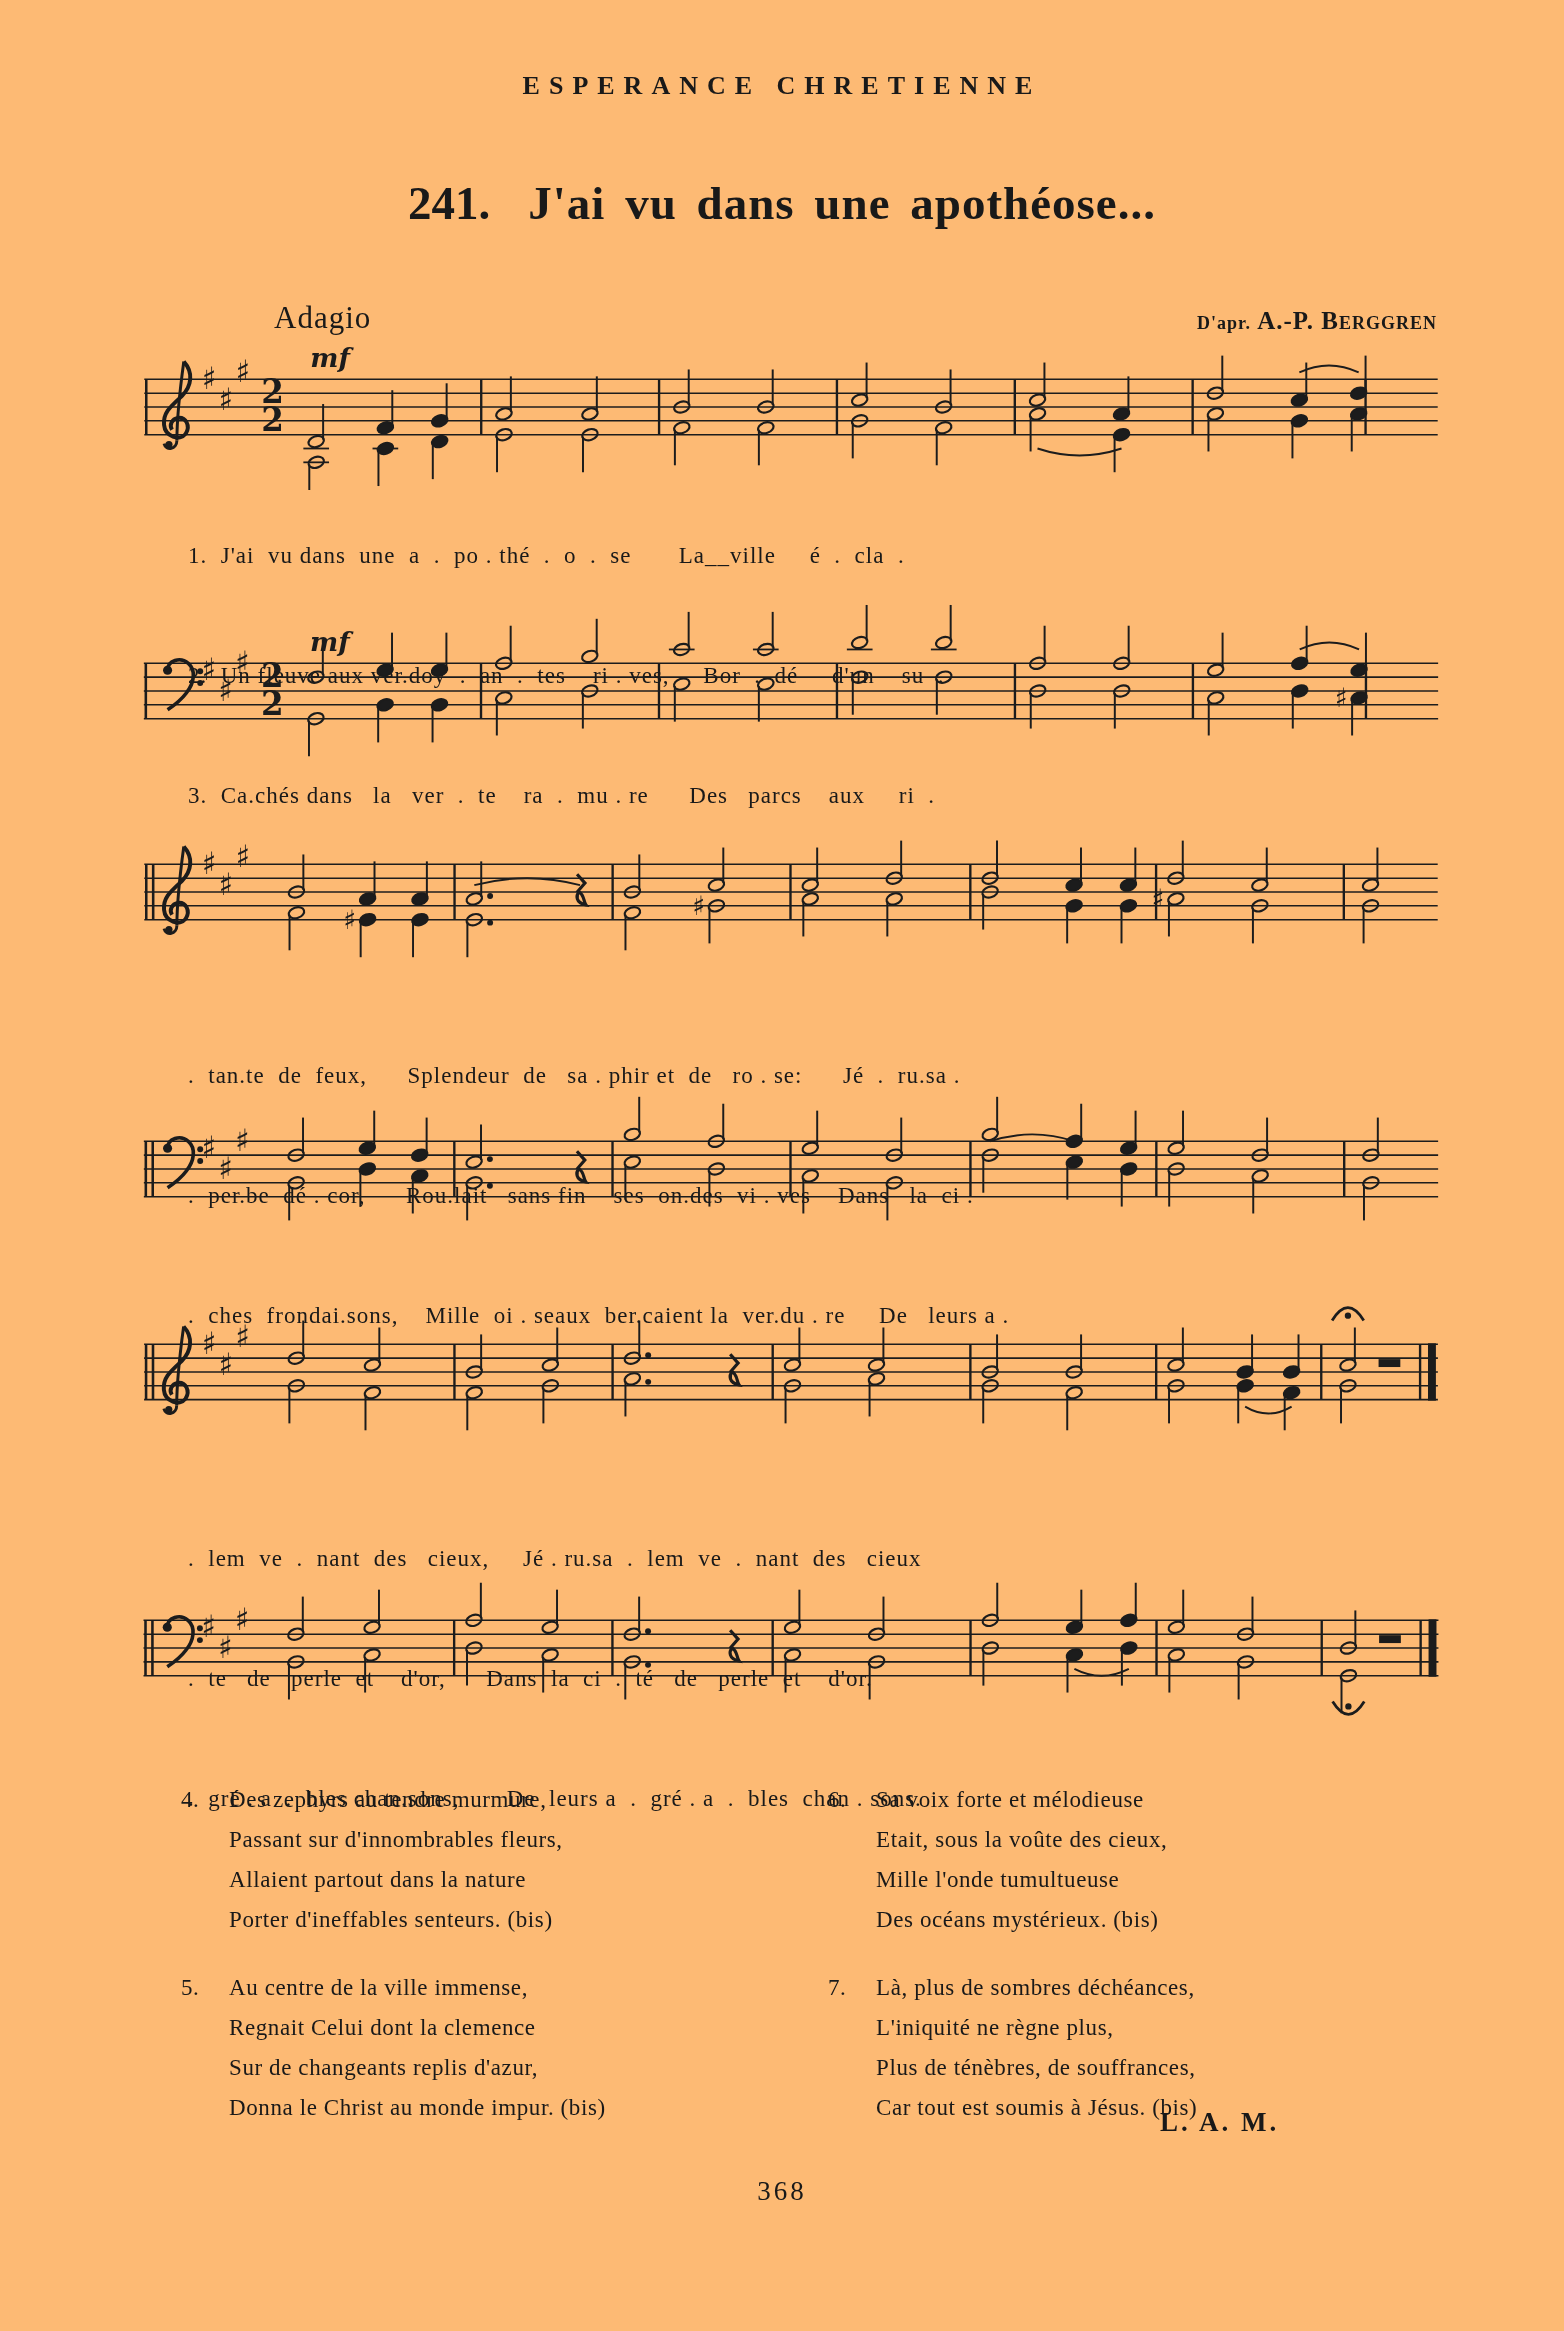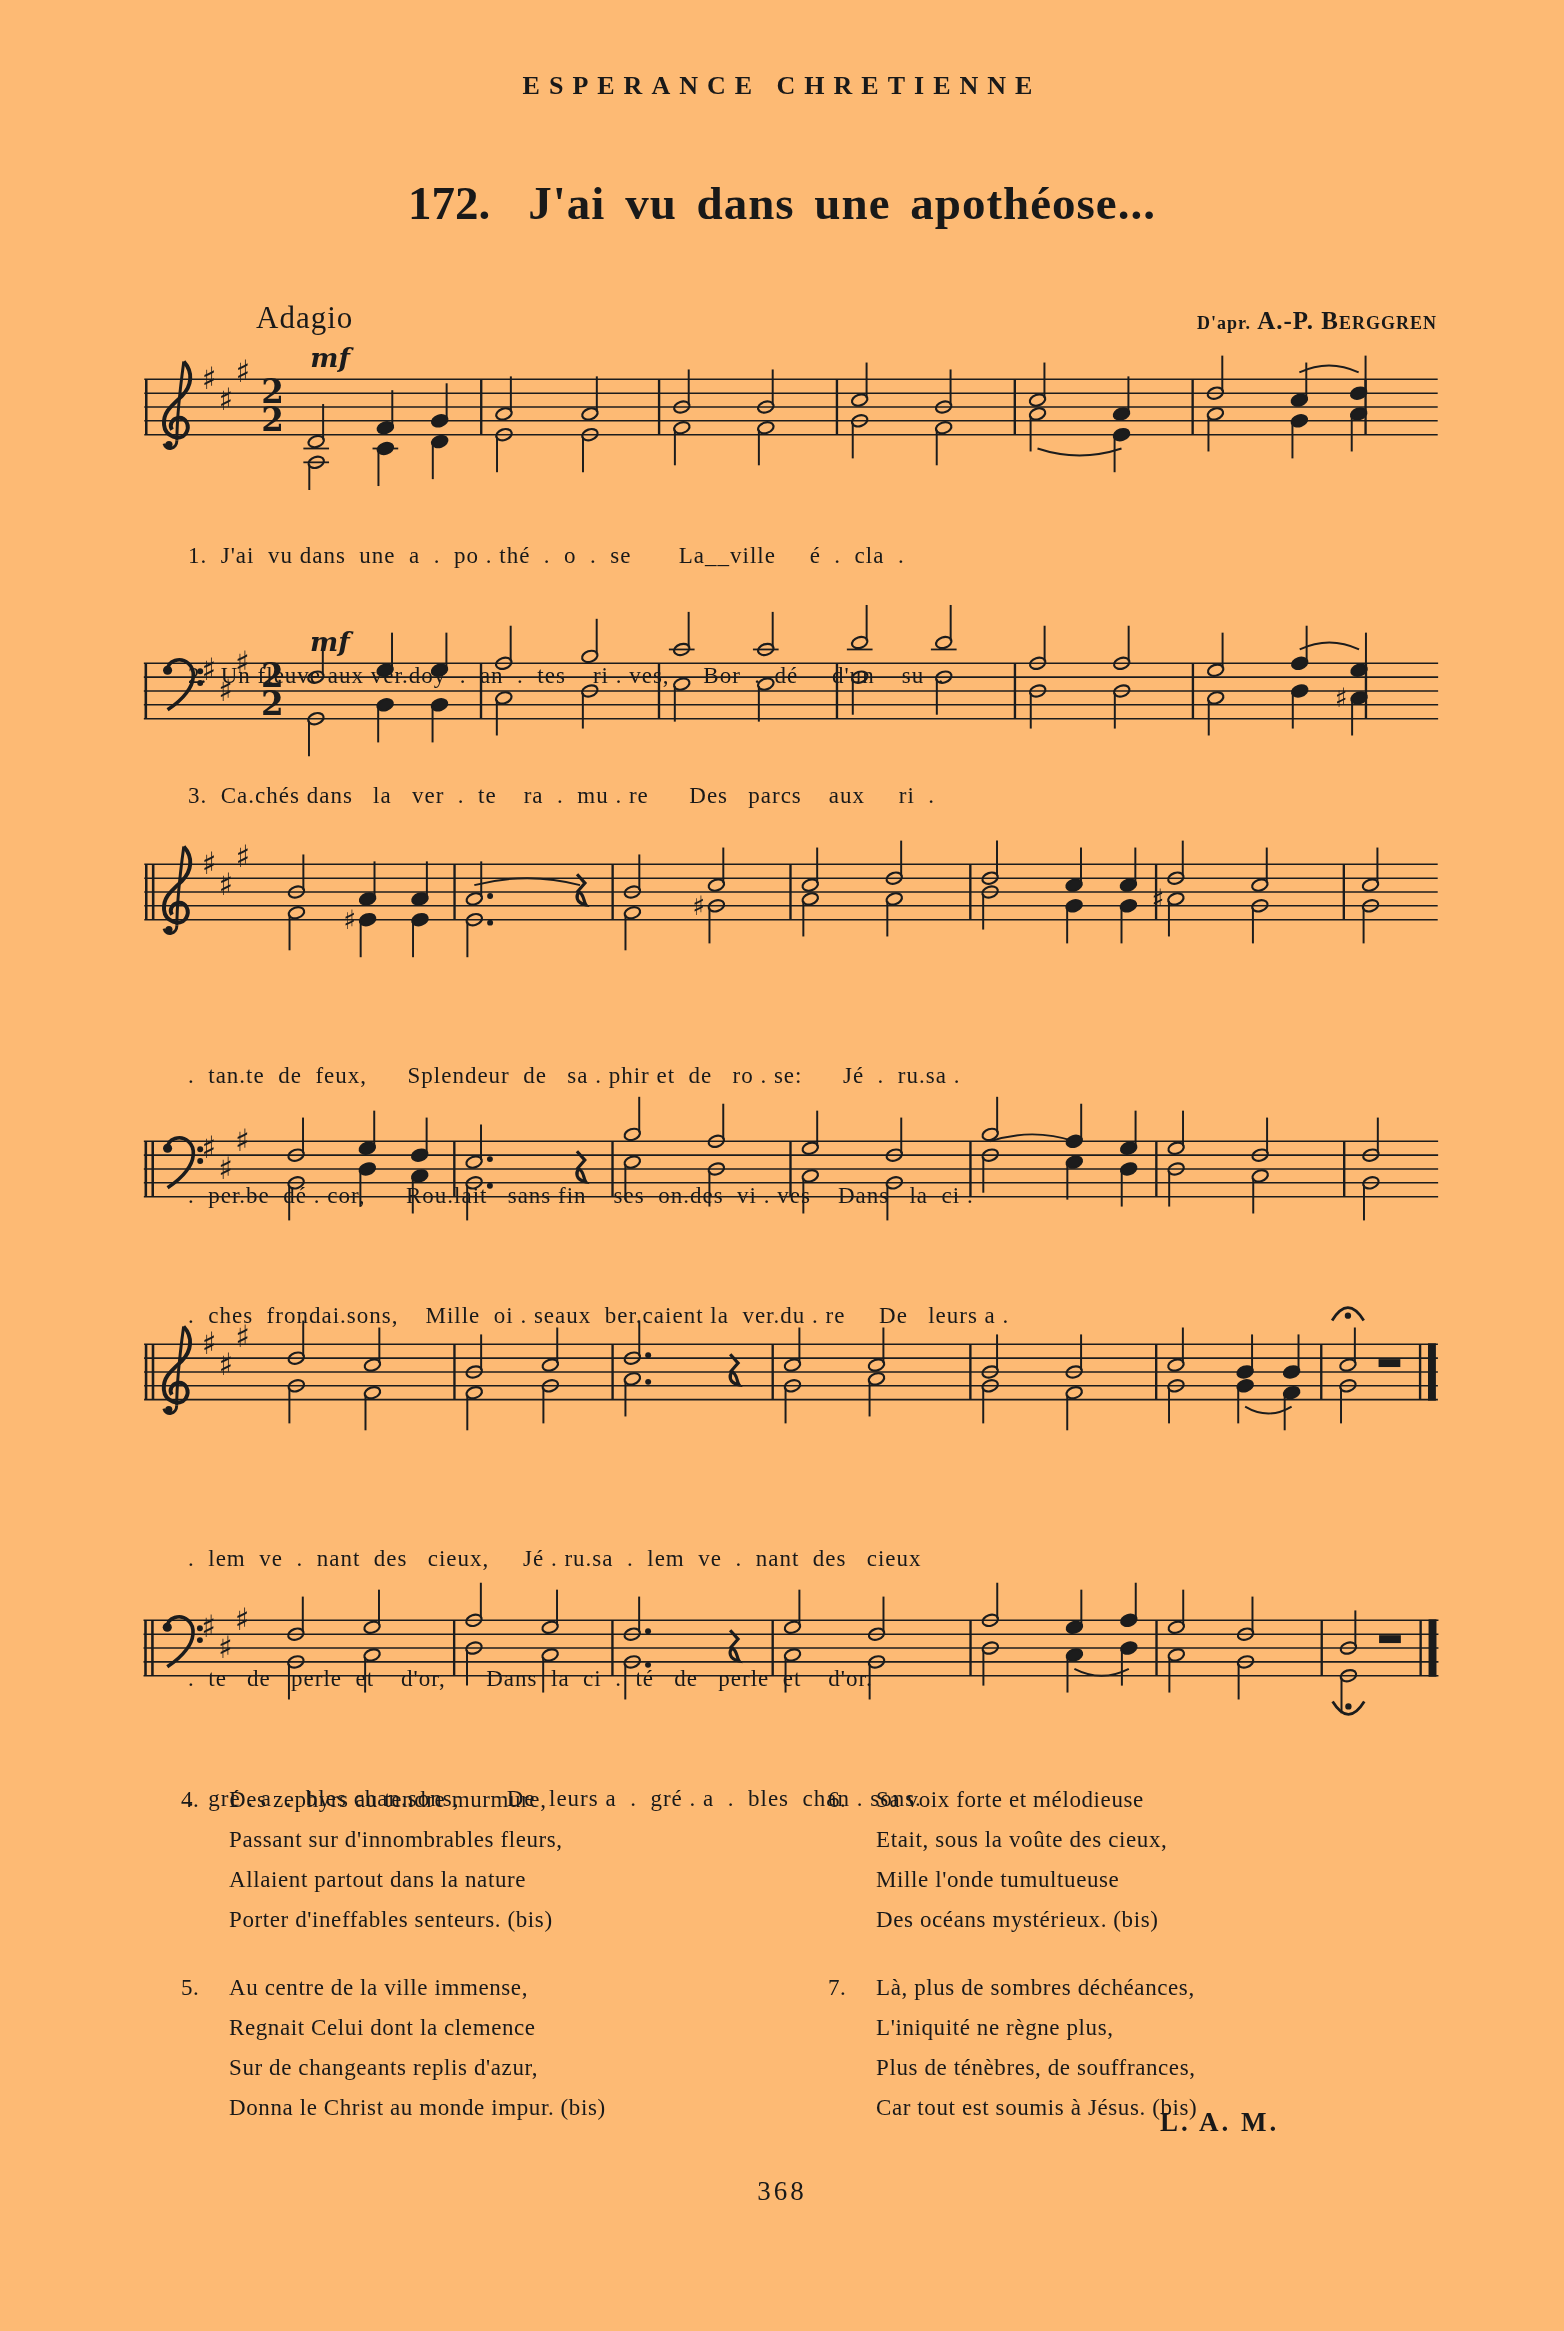--- a/index.html
+++ b/index.html
@@ -12,21 +12,21 @@
   .hdr{
     position:absolute;top:71px;left:0;width:100%;text-align:center;
     font-size:26px;font-weight:600;letter-spacing:9px;
   }
   .title-row{
     position:absolute;top:176px;left:0;width:100%;
     display:flex;justify-content:center;align-items:baseline;gap:38px;
     font-size:47px;font-weight:bold;
   }
   .title-row .t-title{word-spacing:7px;letter-spacing:1px;}
-  .tempo{position:absolute;top:300px;left:256px;font-size:31px;letter-spacing:1px;text-align:center;}
+  .tempo{position:absolute;top:300px;left:274px;font-size:31px;letter-spacing:1px;text-align:center;}
   .attrib{position:absolute;top:307px;right:127px;font-size:25px;white-space:nowrap;}
   .attrib .apr{font-size:18px;font-weight:bold;letter-spacing:1px;}
   .attrib .nm{font-variant:small-caps;font-weight:600;letter-spacing:1px;}
   .staffbox{position:absolute;left:139px;}
   .lyrics{
     position:absolute;left:188px;width:1257px;
     font-size:23px;letter-spacing:1px;white-space:pre;line-height:40px;
   }
   .verses-col{position:absolute;width:653px;font-size:23px;letter-spacing:0.6px;line-height:40px;}
   .verse{display:flex;margin-bottom:28px;}
@@ -37,21 +37,21 @@
   svg text{font-family:"DejaVu Serif", serif;}
 </style>
 </head>
 <body>
 
 <div id="page">
 
   <div class="hdr">ESPERANCE CHRETIENNE</div>
 
   <div class="title-row">
-    <span class="t-num">172.</span>
+    <span class="t-num">241.</span>
     <span class="t-title">J'ai vu dans une apothéose...</span>
   </div>
 
   <div class="tempo">Adagio</div>
 
   <div class="attrib">
     <span class="apr">D'apr.</span>
     <span class="nm">A.-P. Berggren</span>
   </div>
 

